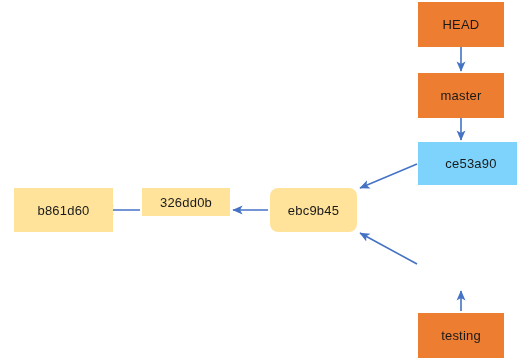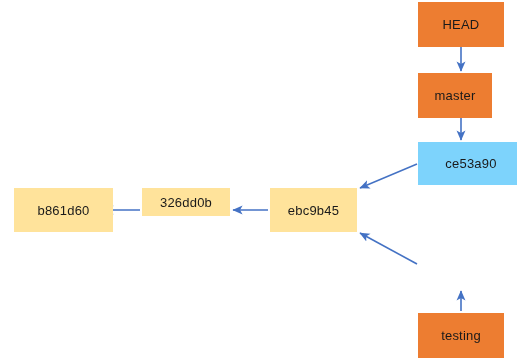--- a/index.html
+++ b/index.html
@@ -63,27 +63,27 @@
         <line x1="268" y1="210" x2="233" y2="210" stroke="#4472C4" stroke-width="1.6" marker-end="url(#arrowhead)"></line>
         <line x1="140" y1="210" x2="104" y2="210" stroke="#4472C4" stroke-width="1.6" marker-end="url(#arrowhead)"></line>
         <line x1="417" y1="264" x2="360" y2="233" stroke="#4472C4" stroke-width="1.6" marker-end="url(#arrowhead)"></line>
         <line x1="461" y1="311" x2="461" y2="291" stroke="#4472C4" stroke-width="1.6" marker-end="url(#arrowhead)"></line>
       </g>
   </svg>
 
   <div class="node ref" style="left: 418px; top: 2px; width: 86px; height: 45px; background: rgb(237, 125, 49); color: rgb(26, 26, 26);">
     <span>HEAD</span>
   </div>
-  <div class="node ref" style="left: 418px; top: 73px; width: 74px; height: 45px; background: rgb(237, 125, 49); color: rgb(26, 26, 26);">
+  <div class="node ref" style="left: 418px; top: 73px; width: 86px; height: 45px; background: rgb(237, 125, 49); color: rgb(26, 26, 26);">
     <span>master</span>
   </div>
   <div class="node commit" style="left: 418px; top: 142px; width: 106px; height: 43px; background: #7dd3fc; color: rgb(26, 26, 26);">
     <span>ce53a90</span>
   </div>
-  <div class="node commit" style="left: 270px; top: 188px; width: 87px; height: 44px; background: rgb(255, 227, 155); color: rgb(26, 26, 26);">
+  <div class="node commit" style="left: 270px; top: 188px; width: 87px; height: 44px; background: rgb(255, 227, 155); color: rgb(26, 26, 26); border-radius: 8px;">
     <span>ebc9b45</span>
   </div>
   <div class="node commit" style="left: 142px; top: 188px; width: 88px; height: 28px; background: rgb(255, 227, 155); color: rgb(26, 26, 26);">
     <span>326dd0b</span>
   </div>
   <div class="node commit" style="left: 14px; top: 188px; width: 99px; height: 44px; background: rgb(255, 227, 155); color: rgb(26, 26, 26);">
     <span>b861d60</span>
   </div>
   <div class="node ref" style="left: 418px; top: 313px; width: 86px; height: 45px; background: rgb(237, 125, 49); color: rgb(26, 26, 26);">
     <span>testing</span>

